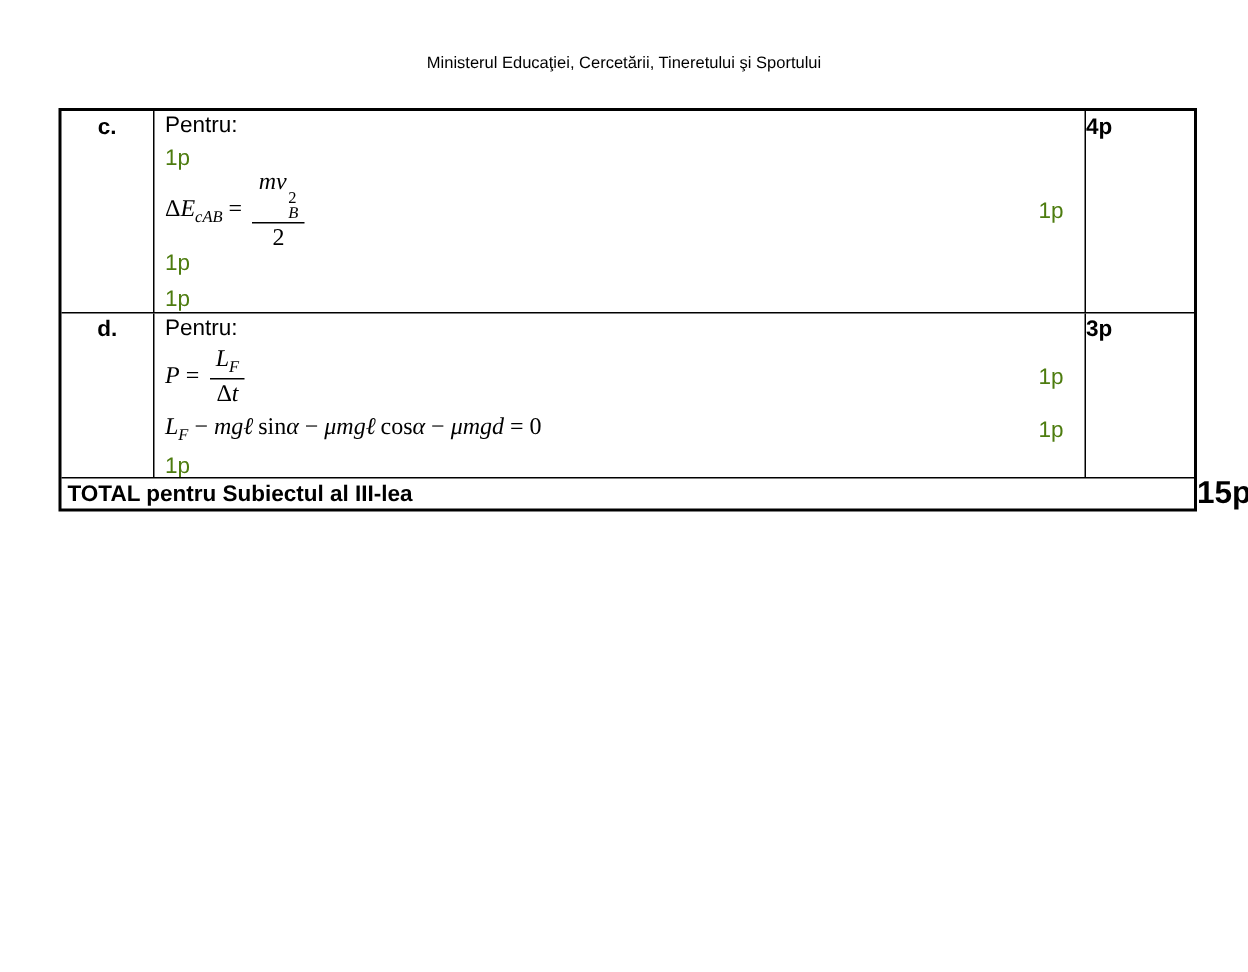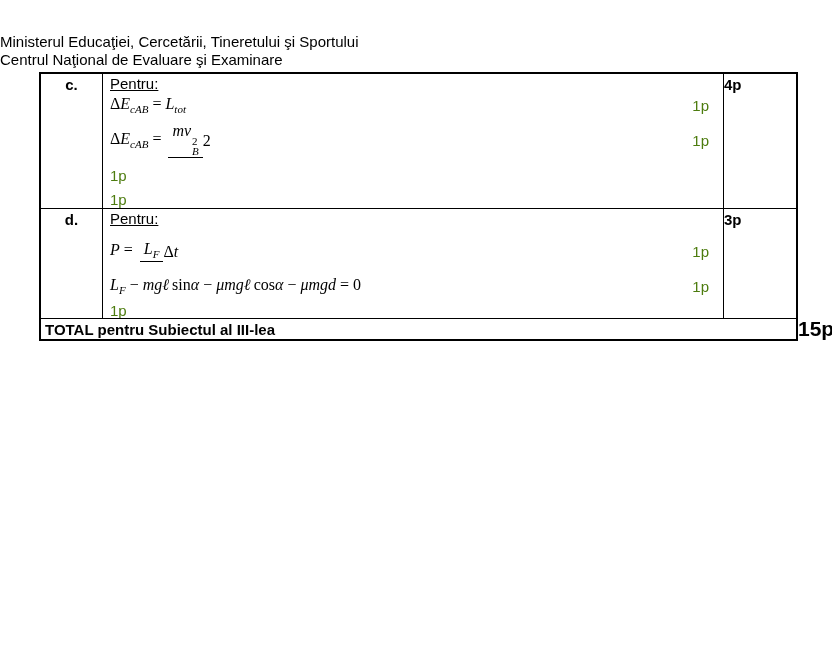--- a/index.html
+++ b/index.html
@@ -3,88 +3,86 @@
 <meta charset="utf-8">
 <style>
   html,body { margin:0; padding:0; }
   body {
     width:832px; height:648px; position:relative; overflow:hidden;
     background:#ffffff; color:#000;
     font-family:"Liberation Sans", sans-serif;
   }
   .header {
     position:absolute; top:33px; left:0; width:832px;
-    font-size:15px; line-height:18px; color:#000;
+    text-align:center; font-size:11px; line-height:18px; color:#000;
   }
   .rubric-table {
     position:absolute; left:39px; top:72px; width:759px;
     border:2px solid #000; box-sizing:border-box; background:#fff;
   }
   .rub-row { display:flex; border-bottom:1px solid #000; box-sizing:border-box; }
   .rub-row.r0 { height:135px; }
   .rub-row.r1 { height:110px; }
   .cell-letter {
     width:62px; flex:none; border-right:1px solid #000; box-sizing:border-box;
     text-align:center; font-weight:bold; font-size:15px; padding-top:2px;
   }
   .cell-content {
     width:621px; flex:none; border-right:1px solid #000; box-sizing:border-box;
     padding:1px 14px 0 7px; display:flex; flex-direction:column; overflow:hidden;
   }
   .cell-points { flex:1; text-align:left; font-weight:bold; font-size:15px; padding-top:2px; }
 
   .line { display:flex; align-items:center; min-height:24px; }
-  .line.label-only { min-height:18px;text-decoration:underline; }
+  .line.label-only { min-height:18px; }
   .line.has-frac { min-height:46px; }
   .math { flex:1; font-family:"Liberation Serif","DejaVu Serif",serif; font-size:16px; white-space:nowrap; }
   .math .line-label { font-family:"Liberation Sans",sans-serif; font-size:15px; margin-right:6px; }
   .pts { flex:none; font-size:15px; color:#4d7c0f; }
 
   .mi { font-style:italic; }
   .mn { font-style:normal; }
   .msub { font-size:11px; font-style:italic; vertical-align:-4px; }
   .msubsup {
     display:inline-flex; flex-direction:column; align-items:flex-start;
     font-size:11px; line-height:10px; vertical-align:-9px; margin-left:1px;
   }
   .msubsup .ss-sup { font-style:normal; }
   .msubsup .ss-sub { font-style:italic; }
   .frac {
-    display:inline-flex; flex-direction:row; align-items:center;
+    display:inline-flex; flex-direction:column; align-items:center;
     vertical-align:middle; margin:0 3px; text-align:center;
   }
   .frac .num { border-bottom:1px solid #000; padding:0 4px 1px; display:block; }
   .frac .den { padding-top:1px; display:block; }
 
   .rub-footer { display:flex; height:20px; align-items:stretch; }
   .foot-label {
     width:757px; flex:none; border-right:1px solid #000; box-sizing:border-box;
     font-weight:bold; font-size:15px; padding-left:4px; display:flex; align-items:center;
   }
   .foot-points { flex:1; text-align:center; font-weight:bold; font-size:21px; display:flex; align-items:center; justify-content:center; }
 </style>
 </head>
 <body>
 
 <div class="header">
   <div>Ministerul Educaţiei, Cercetării, Tineretului şi Sportului</div>
-  <div>Centrul Naţional de Evaluare şi Examinare</div>
 </div>
 
 <div class="rubric-table">
   <div id="rubric-rows">
       <div class="rub-row r0">
         <div class="cell-letter">c.</div>
         <div class="cell-content">
           <div class="line label-only">
             <div class="math"><span class="line-label">Pentru:</span></div>
             <div class="pts"></div>
           </div>
           <div class="line">
-            <div class="math"><span class="mn">Δ</span><span class="mi">E</span><span class="msub">cAB</span><span class="mn"> = </span><span class="mi">L</span><span class="msub">tot</span></div>
             <div class="pts">1p</div>
           </div>
           <div class="line has-frac">
             <div class="math"><span class="mn">Δ</span><span class="mi">E</span><span class="msub">cAB</span><span class="mn"> = </span><span class="frac">
                 <span class="num"><span class="mi">mv</span><span class="msubsup">
                     <span class="ss-sup">2</span>
                     <span class="ss-sub">B</span>
                   </span></span>
                 <span class="den"><span class="mn">2</span></span>
               </span></div>

